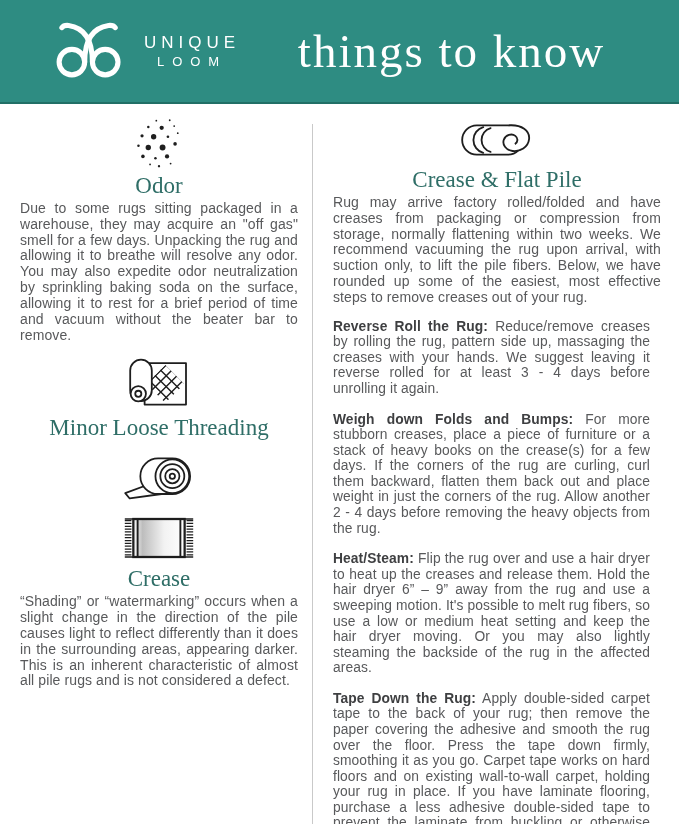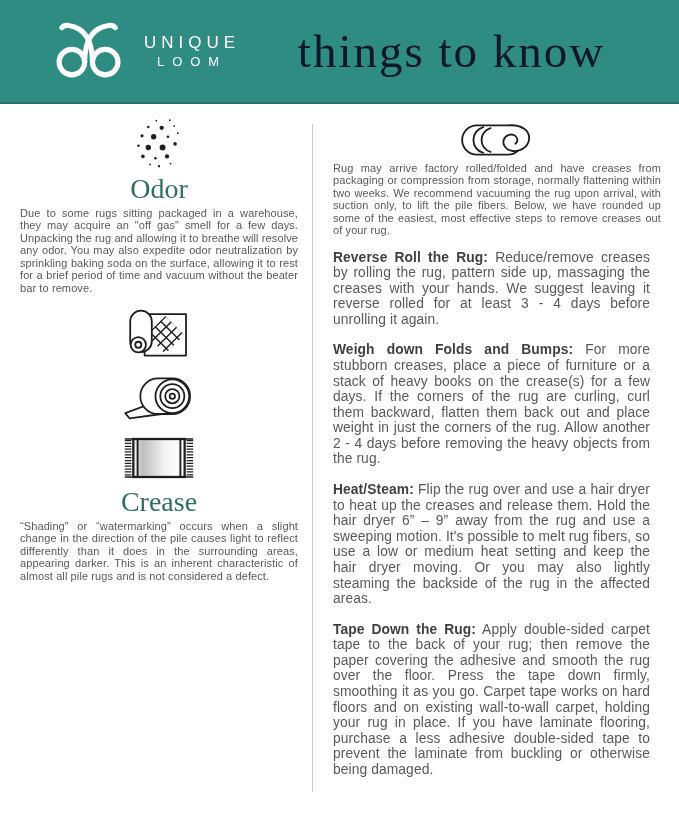--- a/index.html
+++ b/index.html
@@ -12,38 +12,38 @@
     height:104px;background:#2e8c82;display:flex;align-items:center;
     box-sizing:border-box;padding:0 26px 0 52px;
     border-bottom:2px solid #226f66;
   }
   .brand{display:flex;align-items:center;}
   .brand svg{display:block;}
   .brand-text{color:#fff;text-align:center;margin-left:10px;line-height:1.25;}
   .brand-line1{font-size:17px;letter-spacing:5px;}
   .brand-line2{font-size:13px;letter-spacing:8px;}
   .header-title{
-    flex:1;text-align:center;color:#0f172a;
+    flex:1;text-align:center;color:#ffffff;
     font-family:"Liberation Serif",serif;font-size:47px;letter-spacing:2px;
     padding-left:10px;white-space:nowrap;
   }
   
   .content{display:flex;box-sizing:border-box;padding:14px 18px 0 20px;}
   .col-left{width:292px;box-sizing:border-box;padding-right:14px;}
   .divider{width:1px;background:#c9c9c9;margin-top:6px;}
   .col-right{flex:1;box-sizing:border-box;padding-left:20px;}
   .section{margin-bottom:13px;}
   .icon-wrap{text-align:center;}
   .icon-wrap svg{display:inline-block;vertical-align:bottom;}
   h2{
     margin:5px 0 2px 0;text-align:center;font-weight:normal;
-    font-family:"Liberation Serif",serif;font-size:28px;color:#2f6e67;
+    font-family:"Liberation Serif",serif;font-size:23px;color:#2f6e67;
   }
   p.body{
-    margin:0;font-size:11px;line-height:1.13;color:#58595b;
+    margin:0;font-size:14px;line-height:1.13;color:#58595b;
     text-align:justify;letter-spacing:0.1px;
   }
   .tip{margin:0 11px 15px 0;font-size:13.8px;line-height:1.13;text-align:justify;letter-spacing:0.1px;}
   .tip .lbl{font-weight:bold;color:#3e3f41;}
   .tip .txt{color:#58595b;}
   .ico{stroke:#1e1e1e;fill:none;stroke-width:2;stroke-linecap:round;stroke-linejoin:round;}
   .ico-fill{fill:#ffffff;stroke:#1e1e1e;stroke-width:2;stroke-linejoin:round;}
 </style>
 </head>
 <body>
@@ -115,20 +115,21 @@
             <rect x="24" y="8" width="46" height="46" class="ico-fill"></rect>
             <g clip-path="url(#hatchClip)" stroke="#1e1e1e" stroke-width="1.6" fill="none">
               <path d="M14,44 60,-2 M20,50 66,4 M26,56 72,10 M32,62 78,16 M38,68 84,22"></path>
               <path d="M34,-4 80,42 M28,2 74,48 M22,8 68,54 M16,14 62,60 M10,20 56,66"></path>
             </g>
             <rect x="8" y="4" width="24" height="46" rx="12" class="ico-fill"></rect>
             <circle cx="17" cy="42" r="8.5" class="ico-fill"></circle>
             <circle cx="17" cy="42" r="3.4" class="ico"></circle>
           </svg>
         </div>
+        <h2>Minor Loose Threading</h2>
       </div>
 
       <div class="section">
         <div class="icon-wrap">
           <svg width="86" height="48" viewBox="0 0 90 54">
             <path d="M 34,34 L 7,44 L 12,50 L 48,45 Z" class="ico-fill"></path>
             <rect x="24" y="5" width="56" height="40" rx="20" class="ico-fill"></rect>
             <circle cx="60" cy="25" r="19" class="ico-fill"></circle>
             <circle cx="60" cy="25" r="13.5" class="ico"></circle>
             <circle cx="60" cy="25" r="8" class="ico"></circle>
@@ -168,20 +169,21 @@
 
       <div class="section">
         <div class="icon-wrap">
           <svg width="82" height="44" viewBox="0 0 86 48">
             <rect x="5" y="8" width="66" height="32" rx="16" class="ico-fill"></rect>
             <path d="M 28,10 A 14.5,14.5 0 0 0 28,38" class="ico"></path>
             <path d="M 36,11 A 13.5,13.5 0 0 0 36,37" class="ico"></path>
             <path d="M 56,8 C 70,7 79,14 78,23 C 77,32 68,37 60,36 C 52.5,35 48.5,29 50.5,23.5 C 52.5,18.5 59,16.5 63,19.5 C 66.2,22 66,26.5 62.5,28.5" class="ico-fill"></path>
           </svg>
         </div>
+        <h2>Crease &amp; Flat Pile</h2>
         <p class="body">Rug may arrive factory rolled/folded and have creases from packaging or compression from storage, normally flattening within two weeks. We recommend vacuuming the rug upon arrival, with suction only, to lift the pile fibers. Below, we have rounded up some of the easiest, most effective steps to remove creases out of your rug.</p>
       </div>
 
       <p class="tip"><span class="lbl">Reverse Roll the Rug:</span><span class="txt"> Reduce/remove creases by rolling the rug, pattern side up, massaging the creases with your hands. We suggest leaving it reverse rolled for at least 3 - 4 days before unrolling it again.</span></p>
 
       <p class="tip"><span class="lbl">Weigh down Folds and Bumps:</span><span class="txt"> For more stubborn creases, place a piece of furniture or a stack of heavy books on the crease(s) for a few days. If the corners of the rug are curling, curl them backward, flatten them back out and place weight in just the corners of the rug. Allow another 2 - 4 days before removing the heavy objects from the rug.</span></p>
 
       <p class="tip"><span class="lbl">Heat/Steam:</span><span class="txt"> Flip the rug over and use a hair dryer to heat up the creases and release them. Hold the hair dryer 6” – 9” away from the rug and use a sweeping motion. It's possible to melt rug fibers, so use a low or medium heat setting and keep the hair dryer moving. Or you may also lightly steaming the backside of the rug in the affected areas.</span></p>
 
       <p class="tip"><span class="lbl">Tape Down the Rug:</span><span class="txt"> Apply double-sided carpet tape to the back of your rug; then remove the paper covering the adhesive and smooth the rug over the floor. Press the tape down firmly, smoothing it as you go. Carpet tape works on hard floors and on existing wall-to-wall carpet, holding your rug in place. If you have laminate flooring, purchase a less adhesive double-sided tape to prevent the laminate from buckling or otherwise being damaged.</span></p>

